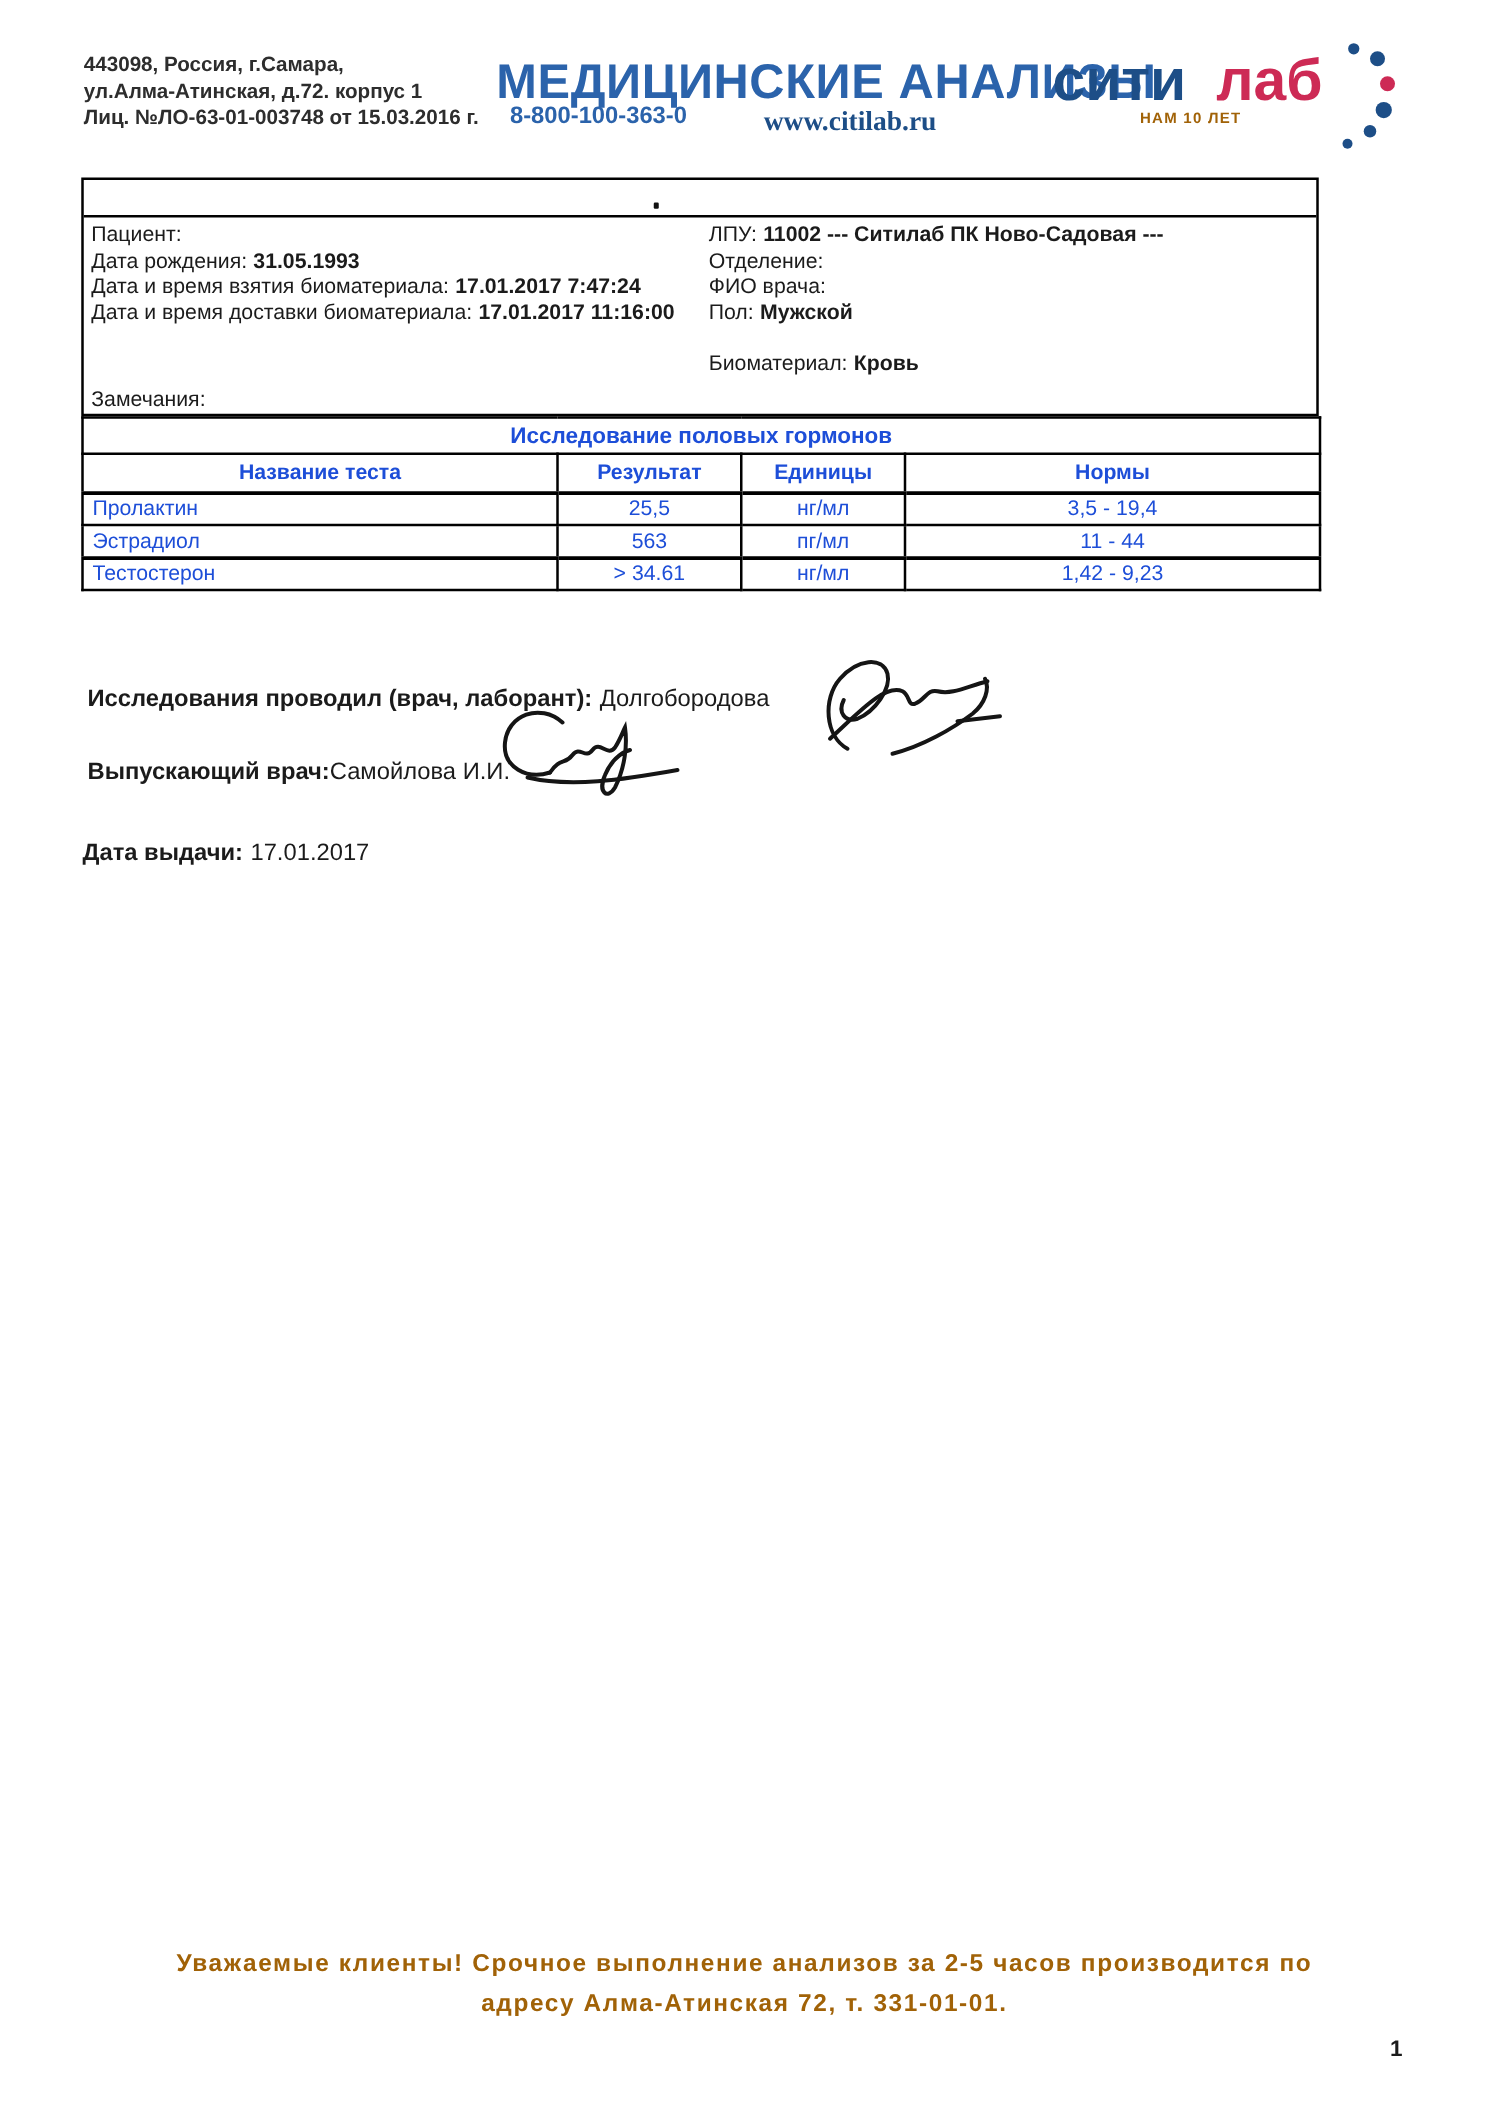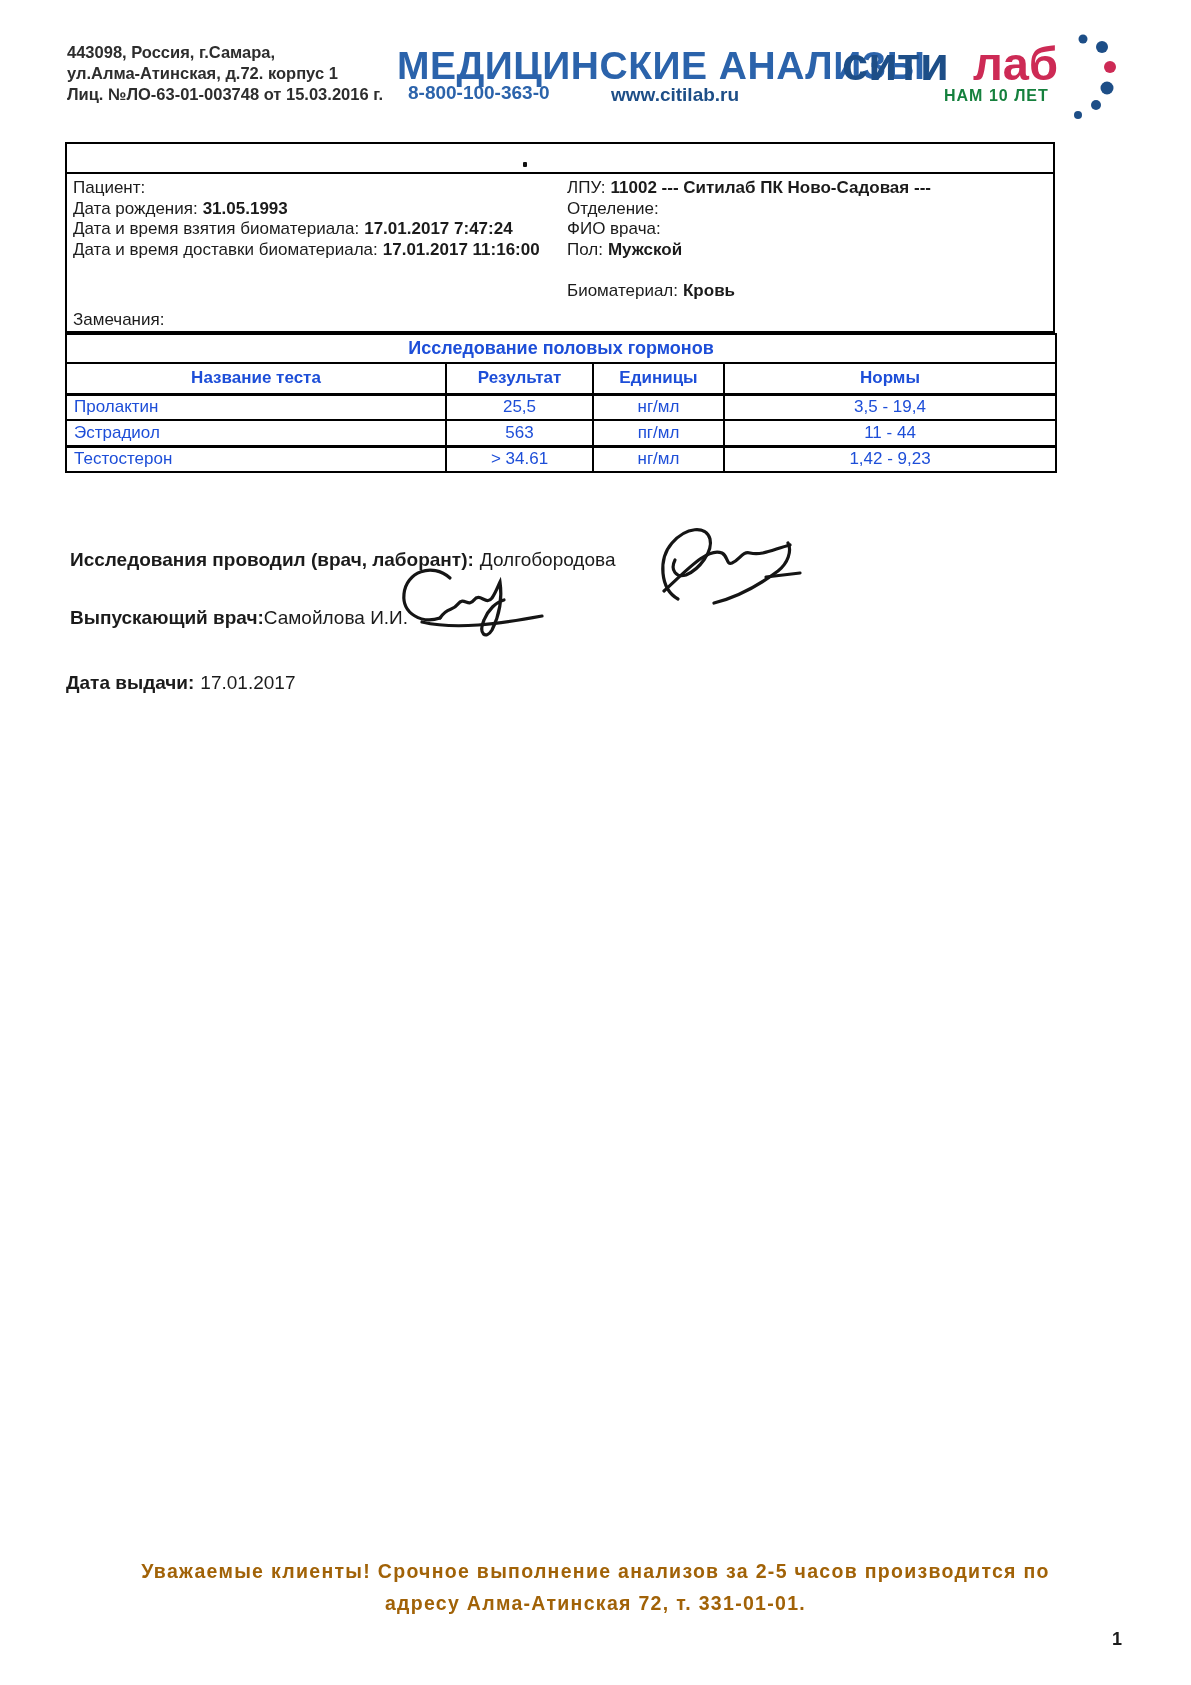--- a/index.html
+++ b/index.html
@@ -7,26 +7,26 @@
   .page {
     position:relative; width:1191px; height:1685px; background:#ffffff;
     font-family:"Liberation Sans", sans-serif; color:#1b1b1b; overflow:hidden;
   }
   
   .address { position:absolute; left:67px; top:42px; font-size:16.5px; font-weight:bold;
              line-height:21px; color:#2d2d2d; }
   .tagline { position:absolute; left:397px; top:44px; font-size:39px; font-weight:bold;
              color:#2b63ab; letter-spacing:0.5px; }
   .phone   { position:absolute; left:408px; top:82px; font-size:19px; font-weight:bold; color:#2b63ab; }
-  .website { position:absolute; left:611px; top:84px; font-size:19px; font-weight:bold; color:#1d4e87; }
+  .website { position:absolute; left:611px; top:84px; font-size:22px; font-weight:bold; color:#1d4e87;font-family:Liberation Serif, serif; }
   .logo-text { position:absolute; left:842px; top:40px; font-size:47px; font-weight:bold; line-height:1; }
   .logo-p1 { color:#1d4e87; }
   .logo-p2 { color:#cd2a55;margin-left:24px; }
-  .logo-sub { position:absolute; left:912px; top:87px; font-size:16px; font-weight:bold;
-              color:#15803d; letter-spacing:1px;margin-left:32px; }
+  .logo-sub { position:absolute; left:912px; top:87px; font-size:12px; font-weight:bold;
+              color:#a16207; letter-spacing:1px; }
   .logo-dots { position:absolute; left:1058px; top:26px; width:72px; height:102px; }
   
   .info-box { position:absolute; left:65px; top:142px; width:990px; height:191px;
               border:2px solid #000; font-size:17px; }
   .info-box .divider { position:absolute; left:0; right:0; top:28px; border-top:2px solid #000; }
   .stray-mark { position:absolute; left:456px; top:18px; width:4px; height:5px; background:#111;
                 border-radius:1px; }
   .info-left  { position:absolute; left:6px;  top:34px; line-height:20.5px; }
   .info-right { position:absolute; left:500px; top:34px; line-height:20.5px; }
   .info-line .val { font-weight:bold; margin-left:5px; }

